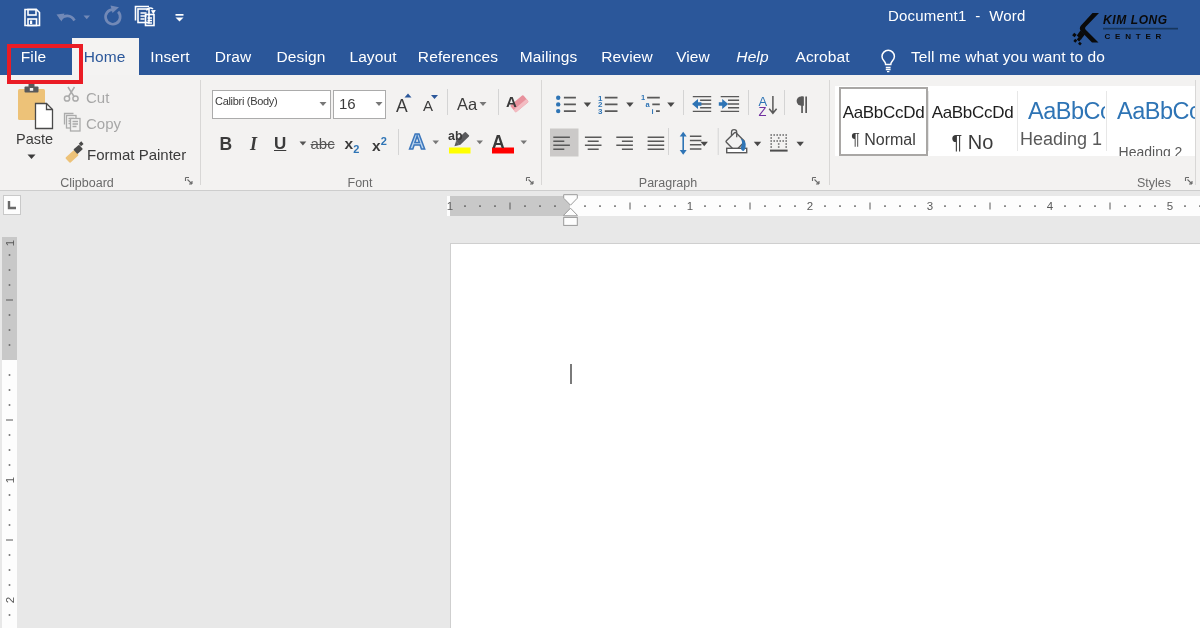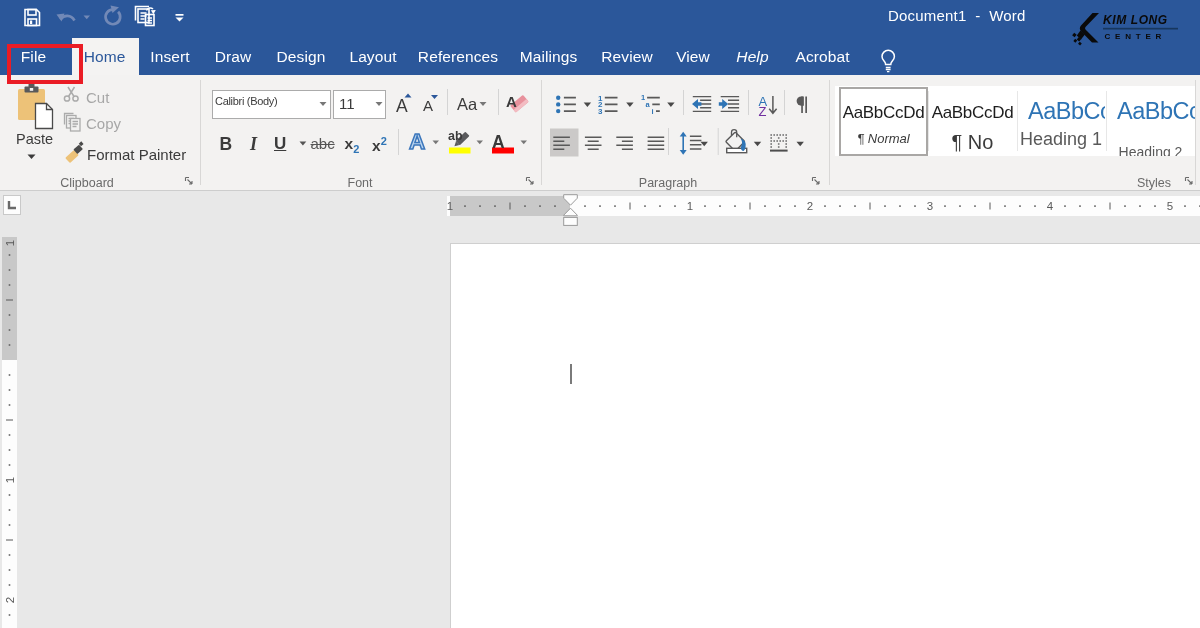--- a/index.html
+++ b/index.html
@@ -36,20 +36,21 @@
   <span class="tab" style="left:170px;">Insert</span>
   <span class="tab" style="left:233px;">Draw</span>
   <span class="tab" style="left:301px;">Design</span>
   <span class="tab" style="left:373px;">Layout</span>
   <span class="tab" style="left:458px;">References</span>
   <span class="tab" style="left:548.5px;">Mailings</span>
   <span class="tab" style="left:627px;">Review</span>
   <span class="tab" style="left:693px;">View</span>
   <span class="tab" style="left:752.5px;font-style:italic;">Help</span>
   <span class="tab" style="left:822.5px;">Acrobat</span>
+  <span class="tab" style="left:1006px; transform:none; left:911px;">Tell me what you want to do</span>
   <div class="abs" id="redrect"></div>
 
   <svg class="abs" style="left:0;top:0;" width="200" height="38" viewBox="0 0 200 38">
 
     <g stroke="#ffffff" stroke-width="1.6" fill="none">
       <path d="M25 9.5 H36.5 L39.5 12.5 V25.5 H25 Z"></path>
       <rect x="28" y="9.5" width="8" height="5.5"></rect>
       <rect x="28" y="19" width="8.5" height="6.5"></rect>
       <rect x="30" y="20.5" width="2.2" height="3.5" fill="#fff" stroke="none"></rect>
     </g>
@@ -146,21 +147,21 @@
     </svg>
     <span class="abs btxt" style="left:16px;top:55.5px;font-size:14.5px;">Paste</span>
     <span class="abs dim" style="left:86px;top:13.5px;font-size:15px;">Cut</span>
     <span class="abs dim" style="left:86px;top:40px;font-size:15px;">Copy</span>
     <span class="abs btxt" style="left:87px;top:70.5px;font-size:15px;">Format Painter</span>
     <div class="glabel" style="left:87px;">Clipboard</div>
 
     <div class="abs" style="left:211.5px;top:15px;width:119px;height:28.5px;background:#fff;border:1px solid #ababab;"></div>
     <div class="abs" style="left:333px;top:15px;width:53px;height:28.5px;background:#fff;border:1px solid #ababab;"></div>
     <span class="abs btxt" style="left:215px;top:20px;font-size:11px;letter-spacing:-0.3px;">Calibri (Body)</span>
-    <span class="abs btxt" style="left:339px;top:20px;font-size:15px;">11</span>
+    <span class="abs btxt" style="left:339px;top:20px;font-size:15px;">16</span>
     <svg class="abs" style="left:200px;top:0;" width="341" height="116" viewBox="0 0 341 116">
 
       <path d="M119.5 27 h7 l-3.5 4 Z" fill="#777"></path>
       <path d="M175.5 27 h7 l-3.5 4 Z" fill="#777"></path>
 
       <path d="M99.5 66.5 h6.8 l-3.4 4 Z" fill="#555"></path>
 
       <path d="M204.5 22.5 l3.5 -4 3.5 4 Z" fill="#2b579a"></path>
       <path d="M231 20 h7 l-3.5 4 Z" fill="#2b579a"></path>
 
@@ -327,21 +328,21 @@
     </svg>
     <div class="glabel" style="left:668px;">Paragraph</div>
 
     <div class="abs" style="left:835px;top:11px;width:360px;height:70px;background:#fff;"></div>
     <div class="abs" style="left:928px;top:16px;width:1px;height:60px;background:#e7e7e7;"></div>
     <div class="abs" style="left:1017px;top:16px;width:1px;height:60px;background:#e7e7e7;"></div>
     <div class="abs" style="left:1106px;top:16px;width:1px;height:60px;background:#e7e7e7;"></div>
     <div class="abs" style="left:839px;top:11.5px;width:89px;height:69px;border:2px solid #a9a7a5;background:#fff;"></div>
     <div class="abs" style="left:839px;top:11.5px;width:89px;height:69px;text-align:center;overflow:hidden;">
       <div style="margin-top:16px;font-size:17px;color:#1d1d1d;letter-spacing:-0.3px;">AaBbCcDd</div>
-      <div style="margin-top:8.5px;font-size:13px;color:#3b3b3b;font-style:italic;">¶ Normal</div>
+      <div style="margin-top:8.5px;font-size:16px;color:#3b3b3b;">¶ Normal</div>
     </div>
     <div class="abs" style="left:928px;top:11.5px;width:89px;height:69px;text-align:center;overflow:hidden;">
       <div style="margin-top:16px;font-size:17px;color:#1d1d1d;letter-spacing:-0.3px;">AaBbCcDd</div>
       <div style="margin-top:8.5px;font-size:20px;color:#3b3b3b;">¶ No Spac...</div>
     </div>
     <div class="abs" style="left:1017px;top:11.5px;width:88px;height:69px;text-align:left;overflow:hidden;white-space:nowrap;">
       <div style="margin-top:11px;margin-left:11px;font-size:23.5px;color:#2e74b5;letter-spacing:-0.5px;">AaBbCc</div>
       <div style="margin-top:4.5px;text-align:center;font-size:18px;color:#595959;">Heading 1</div>
     </div>
     <div class="abs" style="left:1106px;top:11.5px;width:89px;height:69px;text-align:left;overflow:hidden;white-space:nowrap;">

